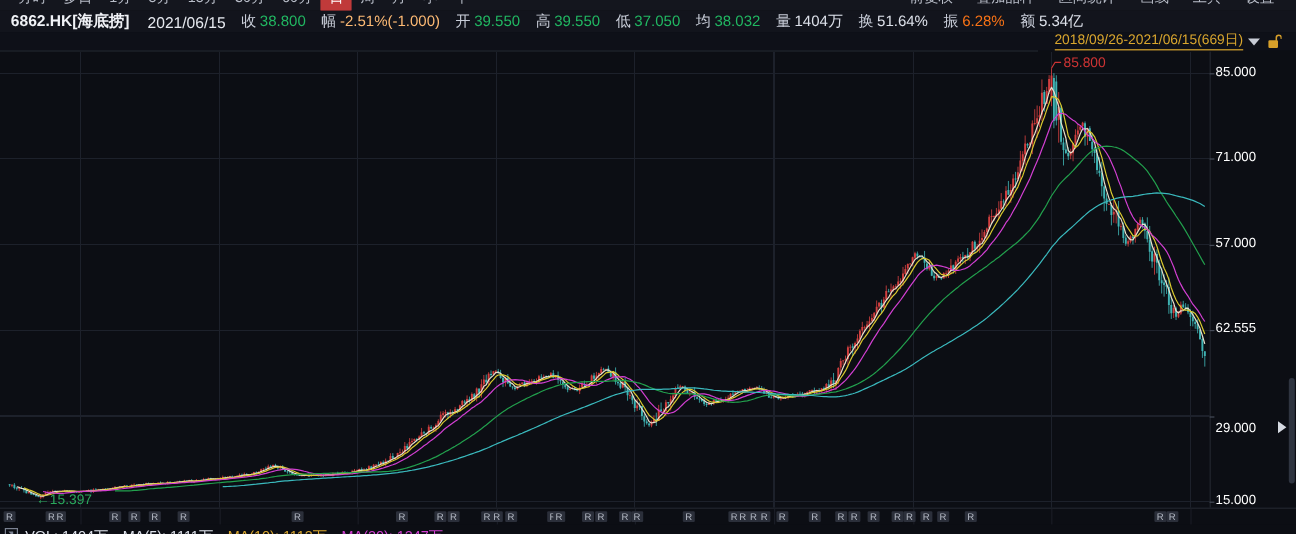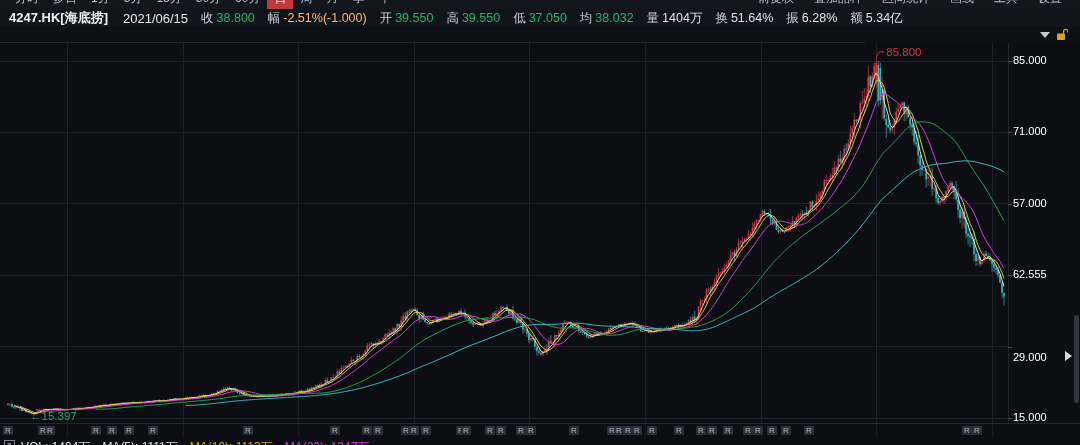--- a/index.html
+++ b/index.html
@@ -83,38 +83,39 @@
           <span class="mitem">叠加品种</span>
           <span class="mitem">区间统计</span>
           <span class="mitem">画线</span>
           <span class="mitem">工具</span>
           <span class="mitem">设置</span>
         </div>
     </div>
   </div>
 
   <div class="infobar">
-    <span class="symbol">4247.HK[海底捞]</span>
+    <span class="symbol">6862.HK[海底捞]</span>
     <span class="tradedate">2021/06/15</span>
     <span id="info-fields" style="display:flex;">
         <span class="ifield"><span class="lb">收</span><span class="vl" style="color: rgb(33, 184, 98); text-align: right;">38.800</span></span>
         <span class="ifield"><span class="lb">幅</span><span class="vl" style="color: #fdba74;">-2.51%(-1.000)</span></span>
         <span class="ifield"><span class="lb">开</span><span class="vl" style="color: rgb(33, 184, 98);">39.550</span></span>
         <span class="ifield"><span class="lb">高</span><span class="vl" style="color: rgb(33, 184, 98);">39.550</span></span>
         <span class="ifield"><span class="lb">低</span><span class="vl" style="color: rgb(33, 184, 98);">37.050</span></span>
         <span class="ifield"><span class="lb">均</span><span class="vl" style="color: rgb(33, 184, 98);">38.032</span></span>
         <span class="ifield"><span class="lb">量</span><span class="vl" style="color: rgb(221, 225, 234);">1404万</span></span>
         <span class="ifield"><span class="lb">换</span><span class="vl" style="color: rgb(221, 225, 234);">51.64%</span></span>
-        <span class="ifield"><span class="lb">振</span><span class="vl" style="color: #e5e5e5;">6.28%</span></span>
+        <span class="ifield"><span class="lb">振</span><span class="vl" style="color: #f97316;">6.28%</span></span>
         <span class="ifield"><span class="lb">额</span><span class="vl" style="color: rgb(221, 225, 234);">5.34亿</span></span>
       </span>
   </div>
 
   <div class="mabar">
     <span class="mabar-right">
+      <span class="range-link">2018/09/26-2021/06/15(669日)</span>
       <span class="caret-down"></span>
       <svg class="lock" width="12" height="13" viewBox="0 0 12 13">
         <path d="M7.6 6 V3.4 a2.1 2.1 0 0 1 4.2 0 V4.4" fill="none" stroke="#d8a02a" stroke-width="1.3"></path>
         <rect x="1" y="5.6" width="8" height="6.4" rx="1" fill="#d8a02a"></rect>
       </svg>
     </span>
   </div>
 
   <div class="chartrow">
     <svg id="ksvg" width="1008" height="381" viewBox="0 0 1008 381">

